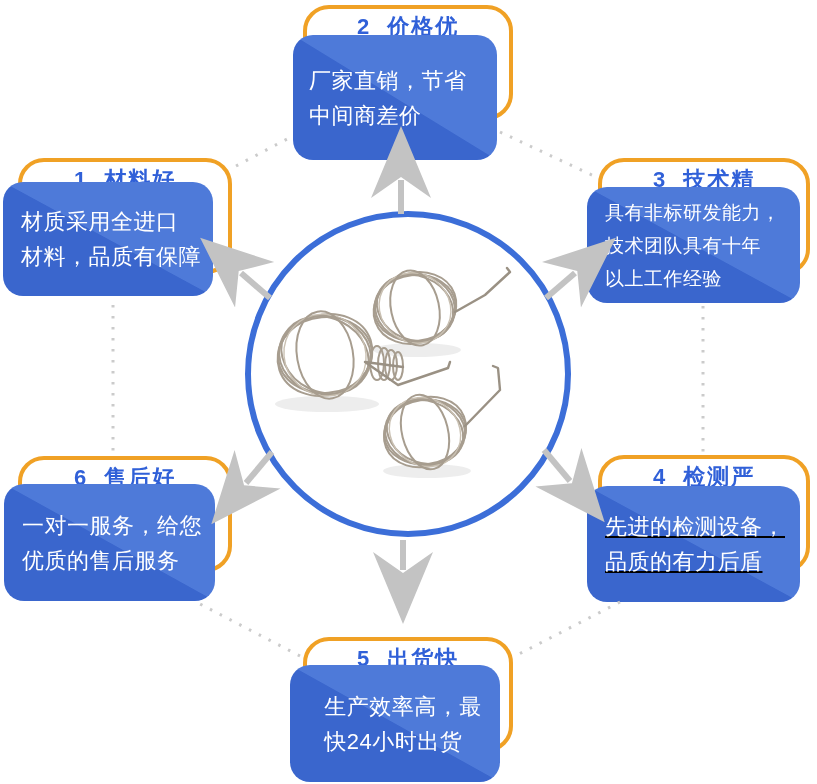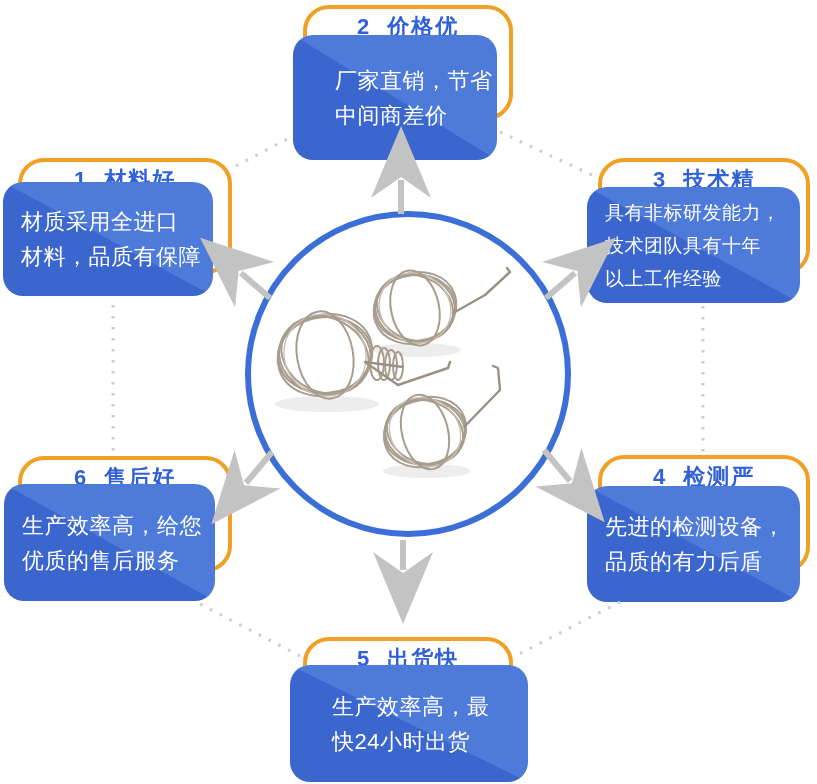--- a/index.html
+++ b/index.html
@@ -28,21 +28,21 @@
   }
   .card{
     position:absolute;z-index:2;border-radius:20px;box-sizing:border-box;
     background:linear-gradient(to bottom left, var(--card-light) 49.8%, var(--card-dark) 50.2%);
     display:flex;align-items:center;
   }
   .card-text{
     color:#ffffff;font-size:22px;line-height:35px;letter-spacing:0.5px;
     white-space:pre-line;
   }
-  .pad-top{padding-left:42px;}
+  .pad-top{padding-left:16px;}
   .pad-side{padding-left:18px;}
   .circle{
     position:absolute;left:245px;top:211px;width:326px;height:326px;
     box-sizing:border-box;border:6px solid var(--circle-blue);border-radius:50%;
     background:#ffffff;z-index:1;
   }
   .overlay{position:absolute;left:0;top:0;z-index:3;pointer-events:none;}
   .spring{stroke:#A79D8F;fill:none;stroke-width:2;}
   .spring-hi{stroke:#C9C0B2;fill:none;stroke-width:1.4;}
   .wire{stroke:#9A9184;fill:none;stroke-width:2.4;stroke-linecap:round;stroke-linejoin:round;}
@@ -97,50 +97,50 @@
   </div>
 
   
   <div style="display:contents">
     <div class="badge" style="left:598px;top:455px;width:212px;height:118px;">
       <div class="badge-title">
         <span>4</span>
           <span>检测严</span>
       </div>
     </div>
-    <div class="card" style="left:587px;top:486px;width:213px;height:116px;">
+    <div class="card" style="left:587px;top:486px;width:213px;height:116px;text-decoration:underline;">
       <div class="card-text pad-side">先进的检测设备，
 品质的有力后盾</div>
     </div>
   </div>
 
   
   <div style="display:contents">
     <div class="badge" style="left:303px;top:637px;width:210px;height:115px;">
       <div class="badge-title">
         <span>5</span>
           <span>出货快</span>
       </div>
     </div>
-    <div class="card" style="left:290px;top:665px;width:238px;height:117px;">
+    <div class="card" style="left:290px;top:665px;width:210px;height:117px;justify-content:center;">
       <div class="card-text pad-top">生产效率高，最
 快24小时出货</div>
     </div>
   </div>
 
   
   <div style="display:contents">
     <div class="badge" style="left:18px;top:456px;width:214px;height:116px;">
       <div class="badge-title">
         <span>6</span>
           <span>售后好</span>
       </div>
     </div>
     <div class="card" style="left:4px;top:484px;width:211px;height:117px;">
-      <div class="card-text pad-side">生产效率高，给您
+      <div class="card-text pad-side">一对一服务，给您
 优质的售后服务</div>
     </div>
   </div>
 
   
   <div class="circle">
     <svg width="314" height="314" viewBox="0 0 314 314" aria-hidden="true">
 
       <ellipse class="shadow" cx="76" cy="187" rx="52" ry="8"></ellipse>
       <ellipse class="shadow" cx="166" cy="133" rx="44" ry="7"></ellipse>

